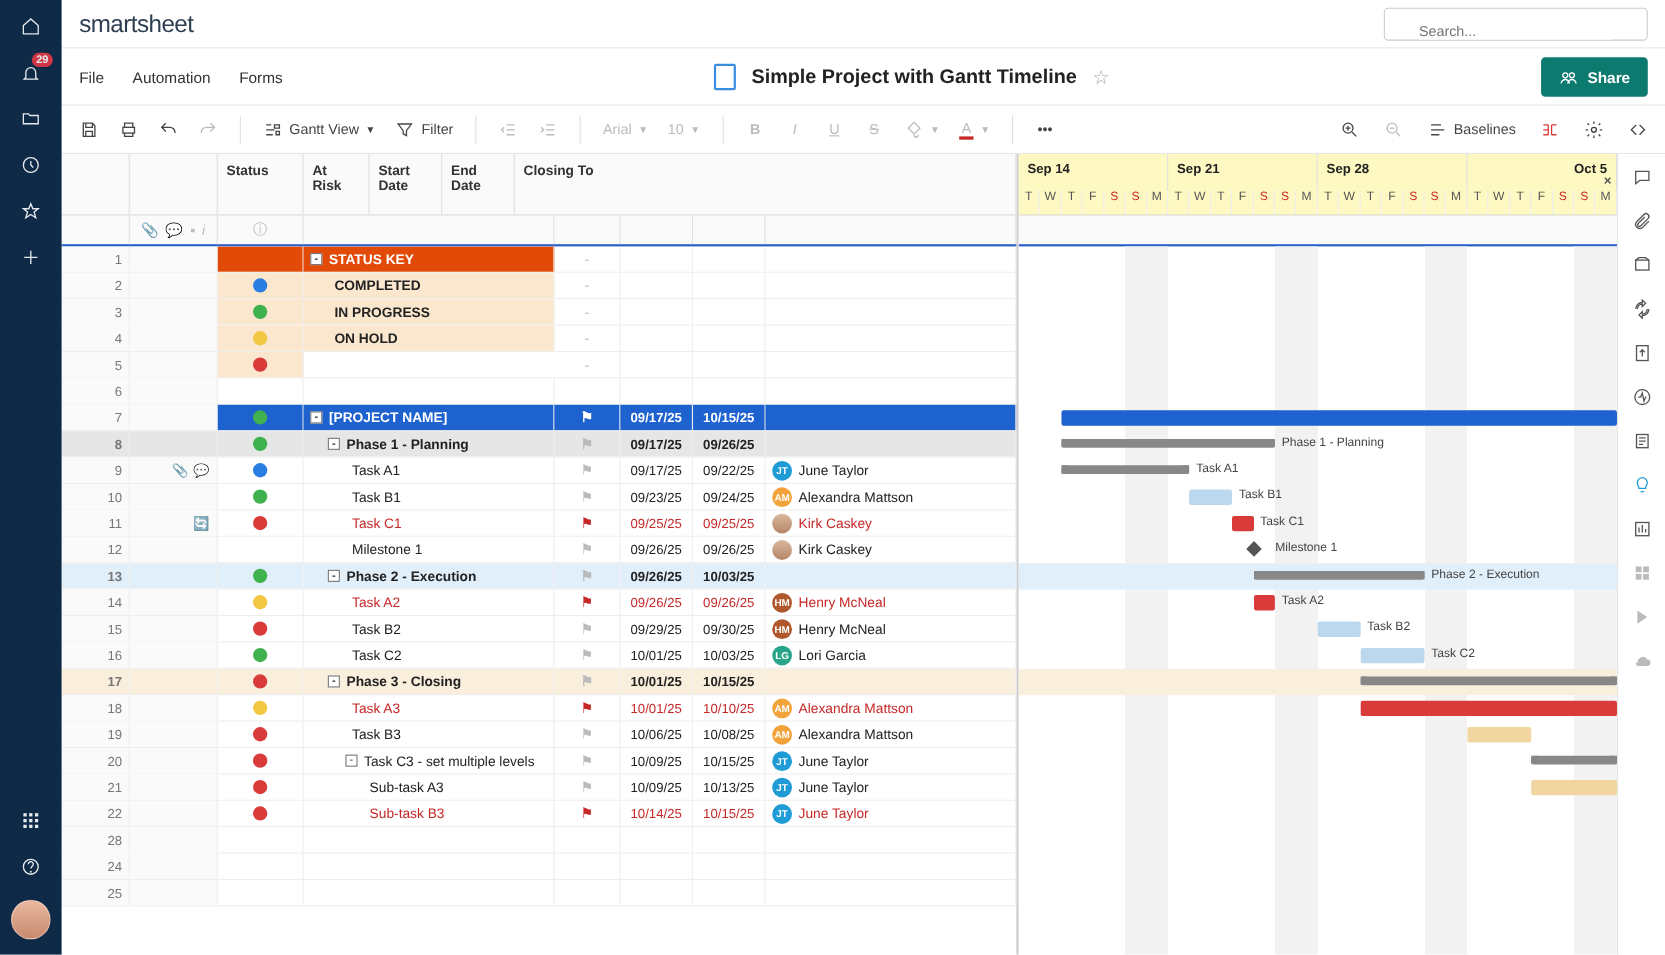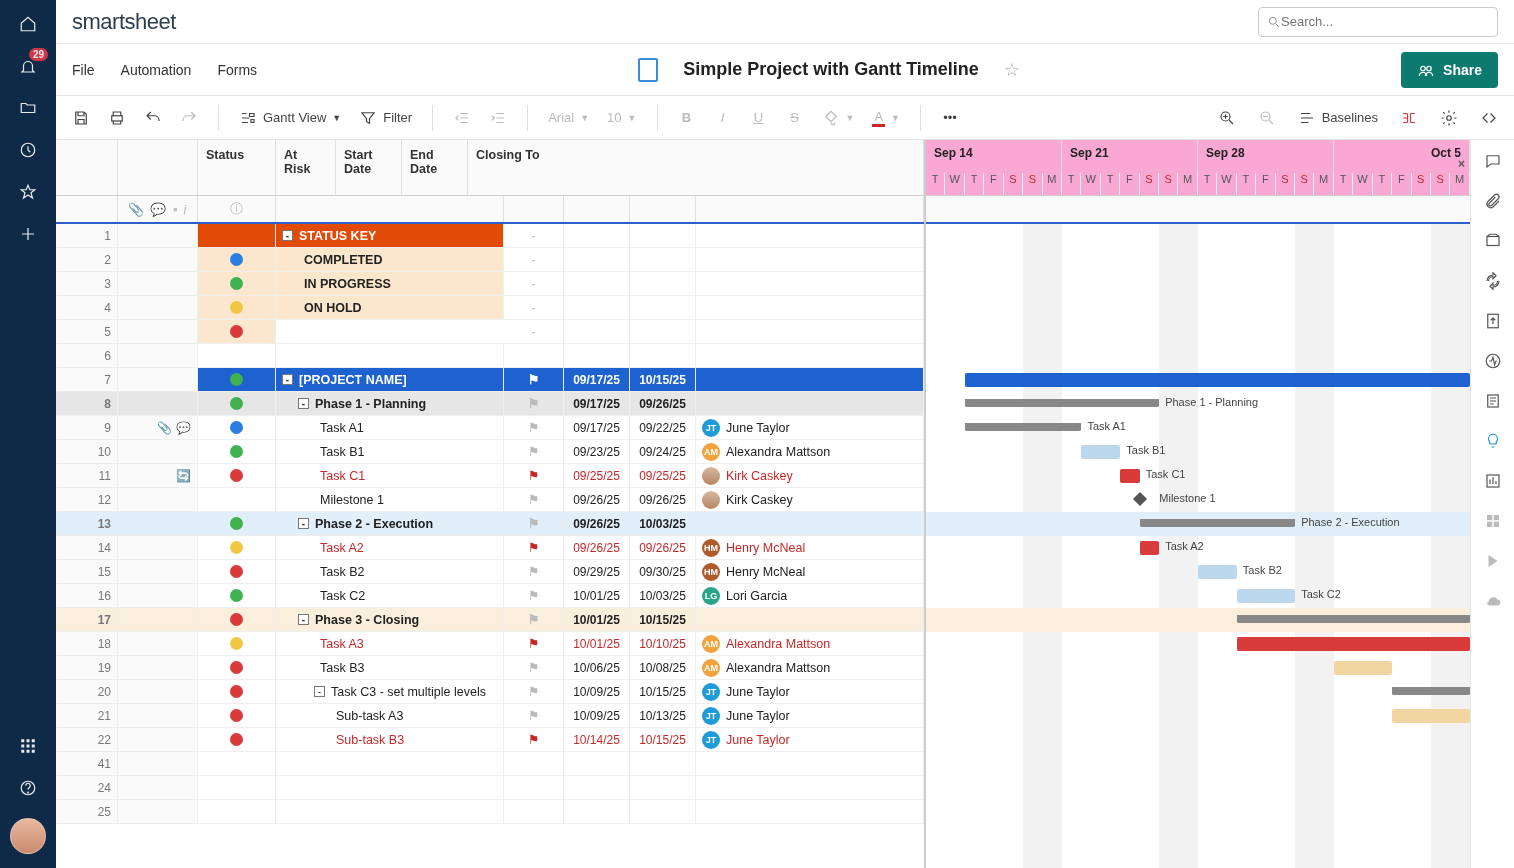--- a/index.html
+++ b/index.html
@@ -7,26 +7,26 @@
 .app { display: flex; height: 868px; width: 1514px; }
 .leftnav { width: 56px; background:#0e2a47; display:flex; flex-direction:column; align-items:center; padding-top:12px; gap:18px; position:relative; }
 .leftnav .icon { width:24px; height:24px; color:#fff; opacity:.9; display:flex; align-items:center; justify-content:center; cursor:pointer; position:relative;}
 .leftnav .spacer { flex:1; }
 .leftnav .avatar { width:36px; height:36px; border-radius:50%; background:linear-gradient(#e8b9a0,#c98a6e); margin-bottom:14px; border:1px solid rgba(255,255,255,.3);}
 .badge { position:absolute; top:-6px; right:-8px; background:#e63946; color:#fff; font-size:10px; font-weight:700; padding:1px 4px; border-radius:8px;}
 .main { flex:1; display:flex; flex-direction:column; min-width:0; }
 .topbar { height:44px; display:flex; align-items:center; padding:0 16px; border-bottom:1px solid #e5e5e5;}
 .brand { font-size:22px; color:#2d3e50; letter-spacing:-.5px;}
 .topbar .grow { flex:1;}
-.search { width:240px; height:30px; border:1px solid #ccc; border-radius:4px; display:flex; align-items:center; padding:0 8px; color:#888; gap:0;}
+.search { width:240px; height:30px; border:1px solid #ccc; border-radius:4px; display:flex; align-items:center; padding:0 8px; color:#888; gap:12px;flex-direction:column;}
 .search input { border:none; outline:none; flex:1; font-size:13px;}
 .titlebar { height:52px; display:flex; align-items:center; padding:0 16px; border-bottom:1px solid #e5e5e5;}
 .menu { display:flex; gap:26px; font-size:14px; color:#333;}
 .menu span { cursor:pointer;}
-.titlecenter { flex:1; display:flex; align-items:center; justify-content:center; gap:25px;}
+.titlecenter { flex:1; display:flex; align-items:center; justify-content:center; gap:14px;}
 .titlecenter .sheeticon { width:20px; height:24px; border:2px solid #3a8dde; border-radius:2px; position:relative;}
 .titlecenter h1 { font-size:18px; font-weight:700;}
 .starbtn { color:#aaa; font-size:18px; cursor:pointer;}
 .sharebtn { background:#0d7a6f; color:#fff; border:none; height:36px; padding:0 16px; border-radius:4px; font-size:14px; font-weight:600; display:flex; align-items:center; gap:8px; cursor:pointer;}
 .toolbar { height:44px; border-bottom:1px solid #e5e5e5; display:flex; align-items:center; padding:0 10px; gap:6px; color:#555;}
 .toolbar .sep { width:1px; height:26px; background:#e0e0e0; margin:0 8px;}
 .tbtn { height:30px; min-width:30px; padding:0 6px; border-radius:4px; display:flex; align-items:center; justify-content:center; gap:6px; cursor:pointer; font-size:13px; color:#444;}
 .tbtn.disabled { color:#bbb; cursor:default;}
 .tbtn .caret { font-size:9px; }
 .toolbar .grow { flex:1;}
@@ -69,21 +69,21 @@
 .flagcell { justify-content:center;}
 .flag { color:#bbb; font-size:13px;}
 .flag.red { color:#c62828;}
 .flag.white { color:#fff;}
 .datecell { font-size:12px; justify-content:center;}
 .assigncell { gap:6px; font-size:12.5px;}
 .avchip { width:18px; height:18px; border-radius:50%; font-size:9px; font-weight:700; color:#fff; display:flex; align-items:center; justify-content:center;}
 .av-jt{background:#1f9bd6;} .av-am{background:#f2a33c;} .av-hm{background:#b0572b;} .av-lg{background:#2aa58a;}
 .avimg { width:18px; height:18px; border-radius:50%; background:linear-gradient(#d9b89e,#b58666);}
 .gantt { flex:1; display:flex; flex-direction:column; min-width:0; overflow:hidden;}
-.ganthead { height:56px; display:flex; flex-direction:column; border-bottom:1px solid #d0d0d0; background:#f9a8d4;}
+.ganthead { height:56px; display:flex; flex-direction:column; border-bottom:1px solid #d0d0d0; background:#fef9c3;}
 .weeks { flex:1; display:flex;}
 .week { flex:1; border-right:1px solid #e0e0e0; padding:6px 8px; font-weight:700; font-size:12px; position:relative;}
 .week:last-child{text-align:right;}
 .days { height:22px; display:flex;}
 .day { flex:1; text-align:center; font-size:11px; color:#555; border-right:1px solid #eee;}
 .day.we { color:#c62828;}
 .closex { position:absolute; right:4px; bottom:2px; font-size:12px; color:#555; cursor:pointer;}
 .gantsub { height:28px; border-bottom:2px solid #2a60c8; background:#fafafa;}
 .ganbody { position:relative; flex:1; background:
   repeating-linear-gradient(to right, transparent 0, transparent calc(100%/28*5), #f2f2f2 calc(100%/28*5), #f2f2f2 calc(100%/28*7), transparent calc(100%/28*7), transparent calc(100%/28*12), #f2f2f2 calc(100%/28*12), #f2f2f2 calc(100%/28*14), transparent calc(100%/28*14), transparent calc(100%/28*19), #f2f2f2 calc(100%/28*19), #f2f2f2 calc(100%/28*21), transparent calc(100%/28*21), transparent calc(100%/28*26), #f2f2f2 calc(100%/28*26), #f2f2f2 100%);
@@ -724,21 +724,21 @@
                   <span class="flag red">⚑</span>
                 </div>
                 <div class="cell col-start datecell redtext">10/14/25</div>
                 <div class="cell col-end datecell redtext">10/15/25</div>
                 <div class="cell col-assign assigncell">
                   <div class="avchip av-jt">JT</div>
                   <span class="redtext">June Taylor</span>
                 </div>
               </div>
               <div class="row">
-                <div class="cell col-rownum rn">41</div>
+                <div class="cell col-rownum rn">28</div>
                 <div class="cell col-icons icn"></div>
                 <div class="cell col-status"></div>
                 <div class="cell col-task taskcell" style="padding-left: 12px;"></div>
                 <div class="cell col-risk flagcell"></div>
                 <div class="cell col-start datecell"></div>
                 <div class="cell col-end datecell"></div>
                 <div class="cell col-assign assigncell"></div>
               </div>
               <div class="row">
                 <div class="cell col-rownum rn">24</div>

